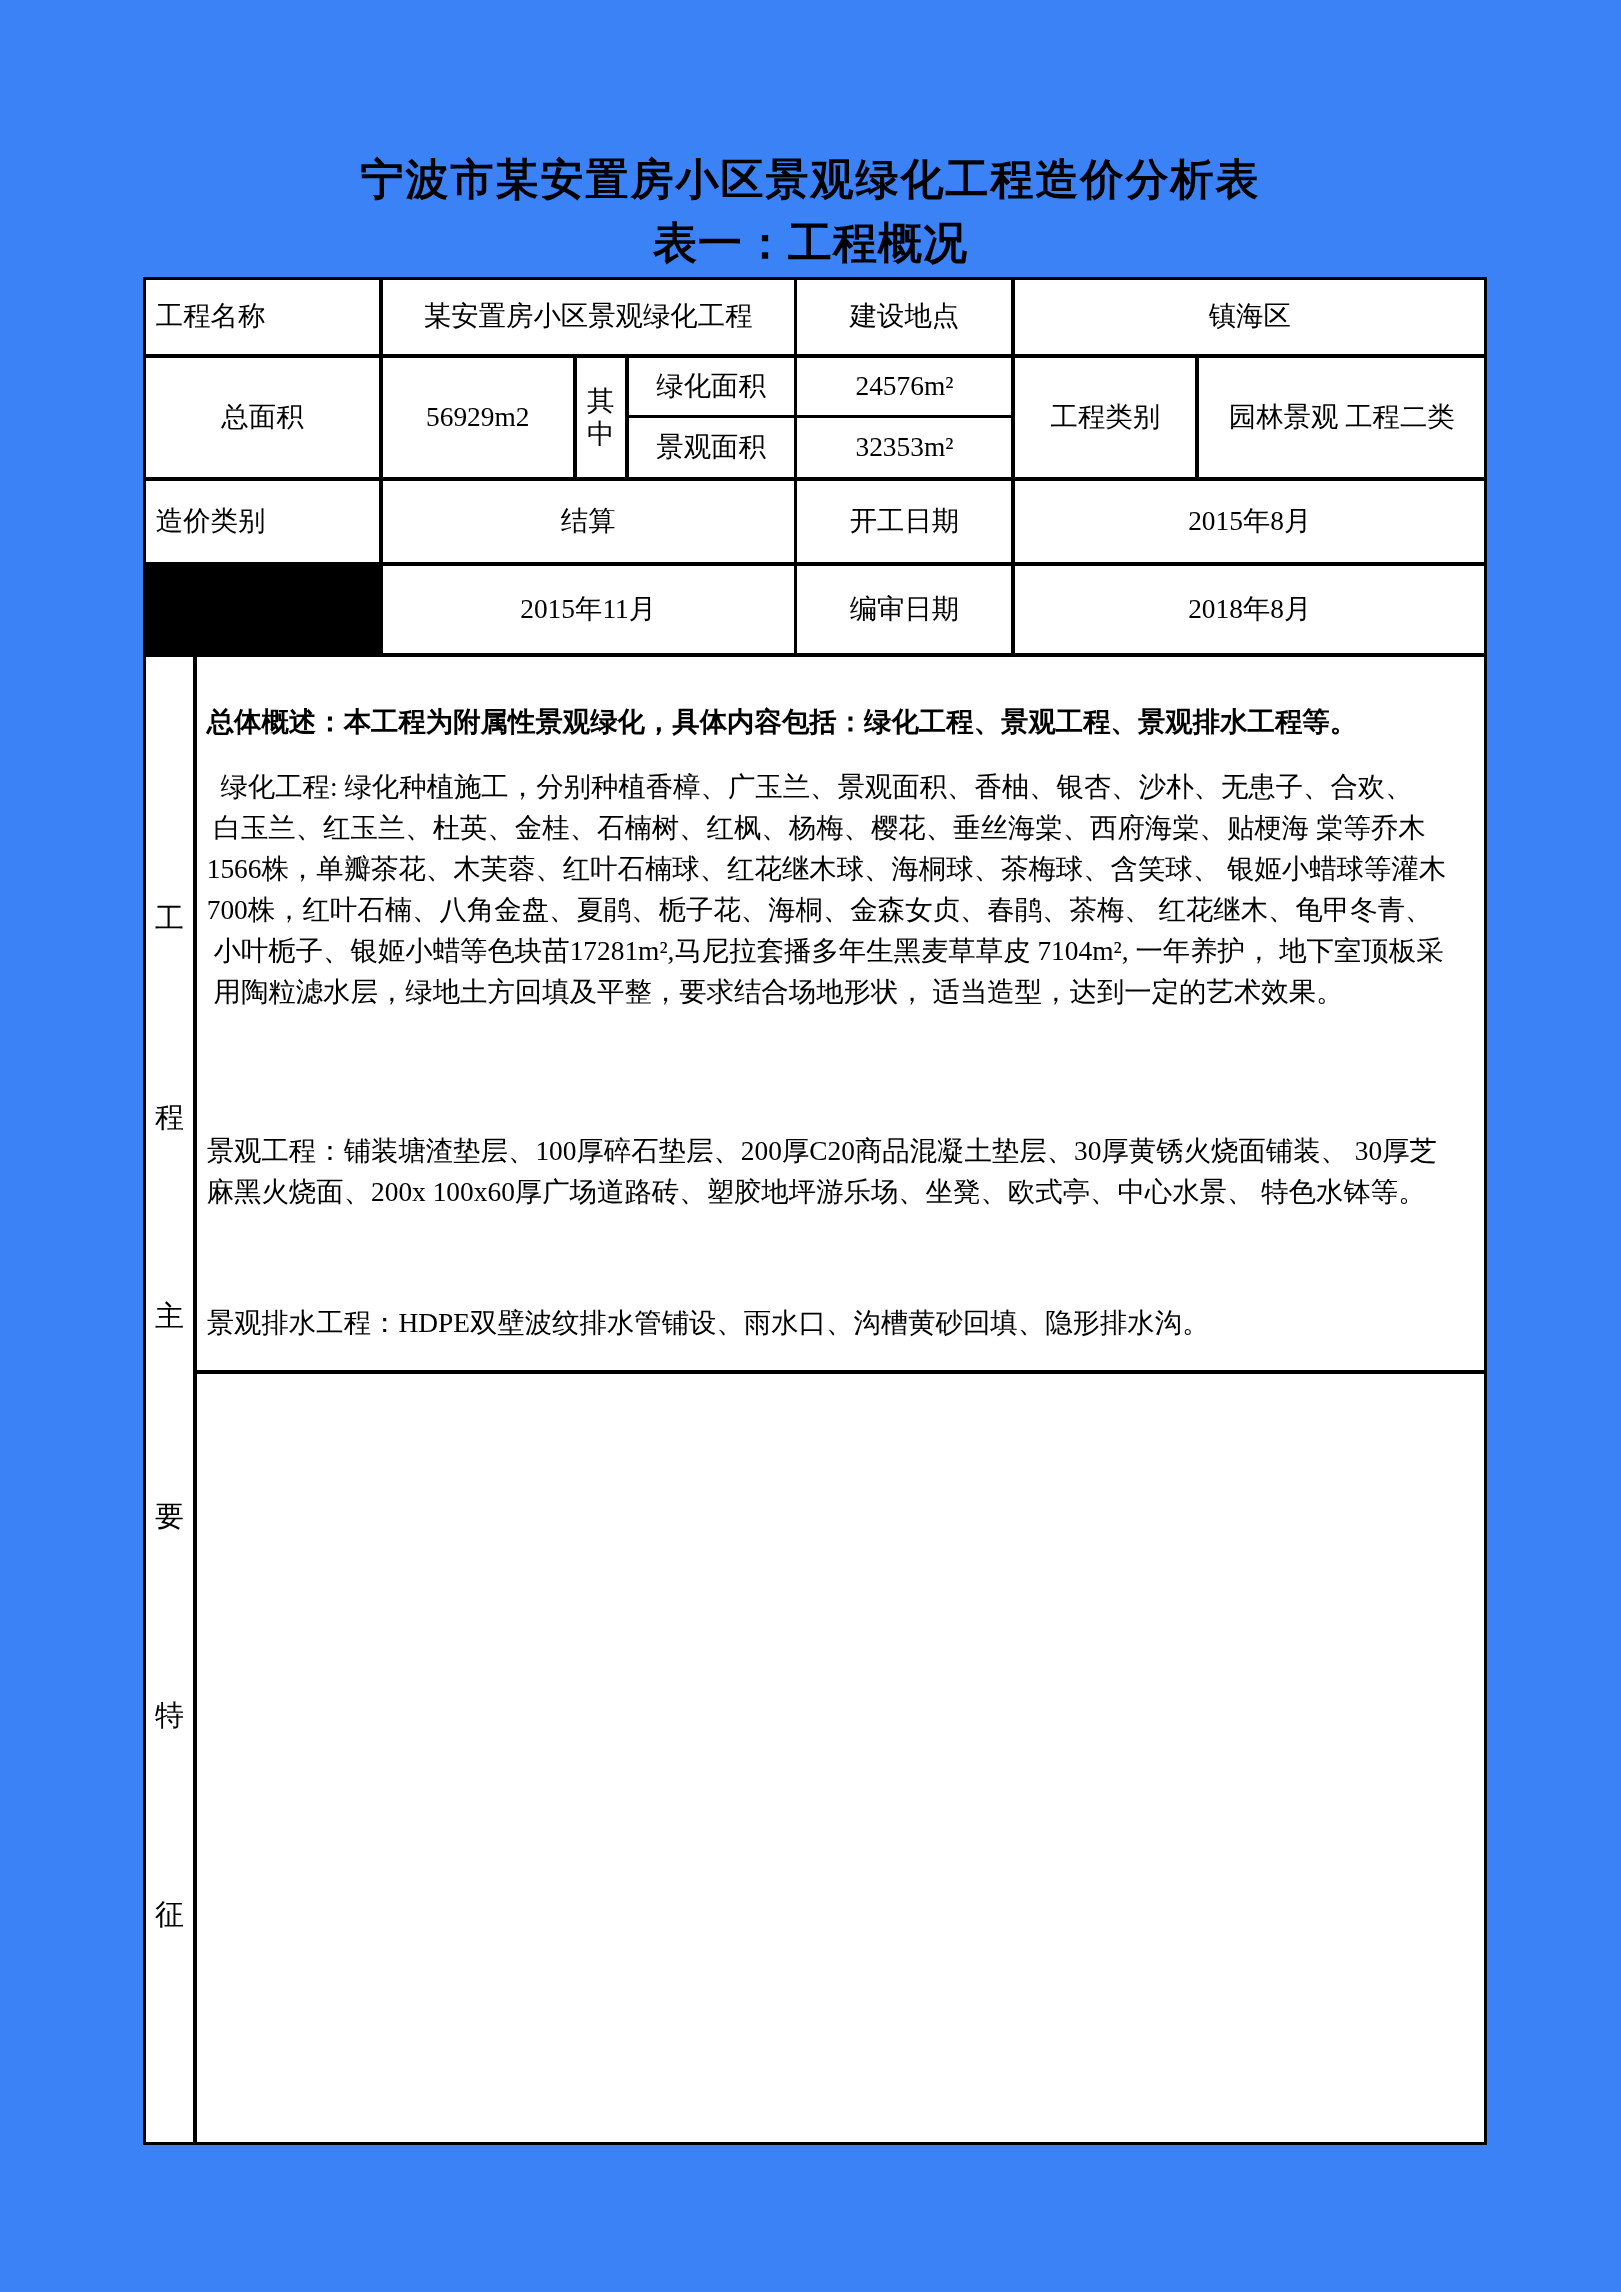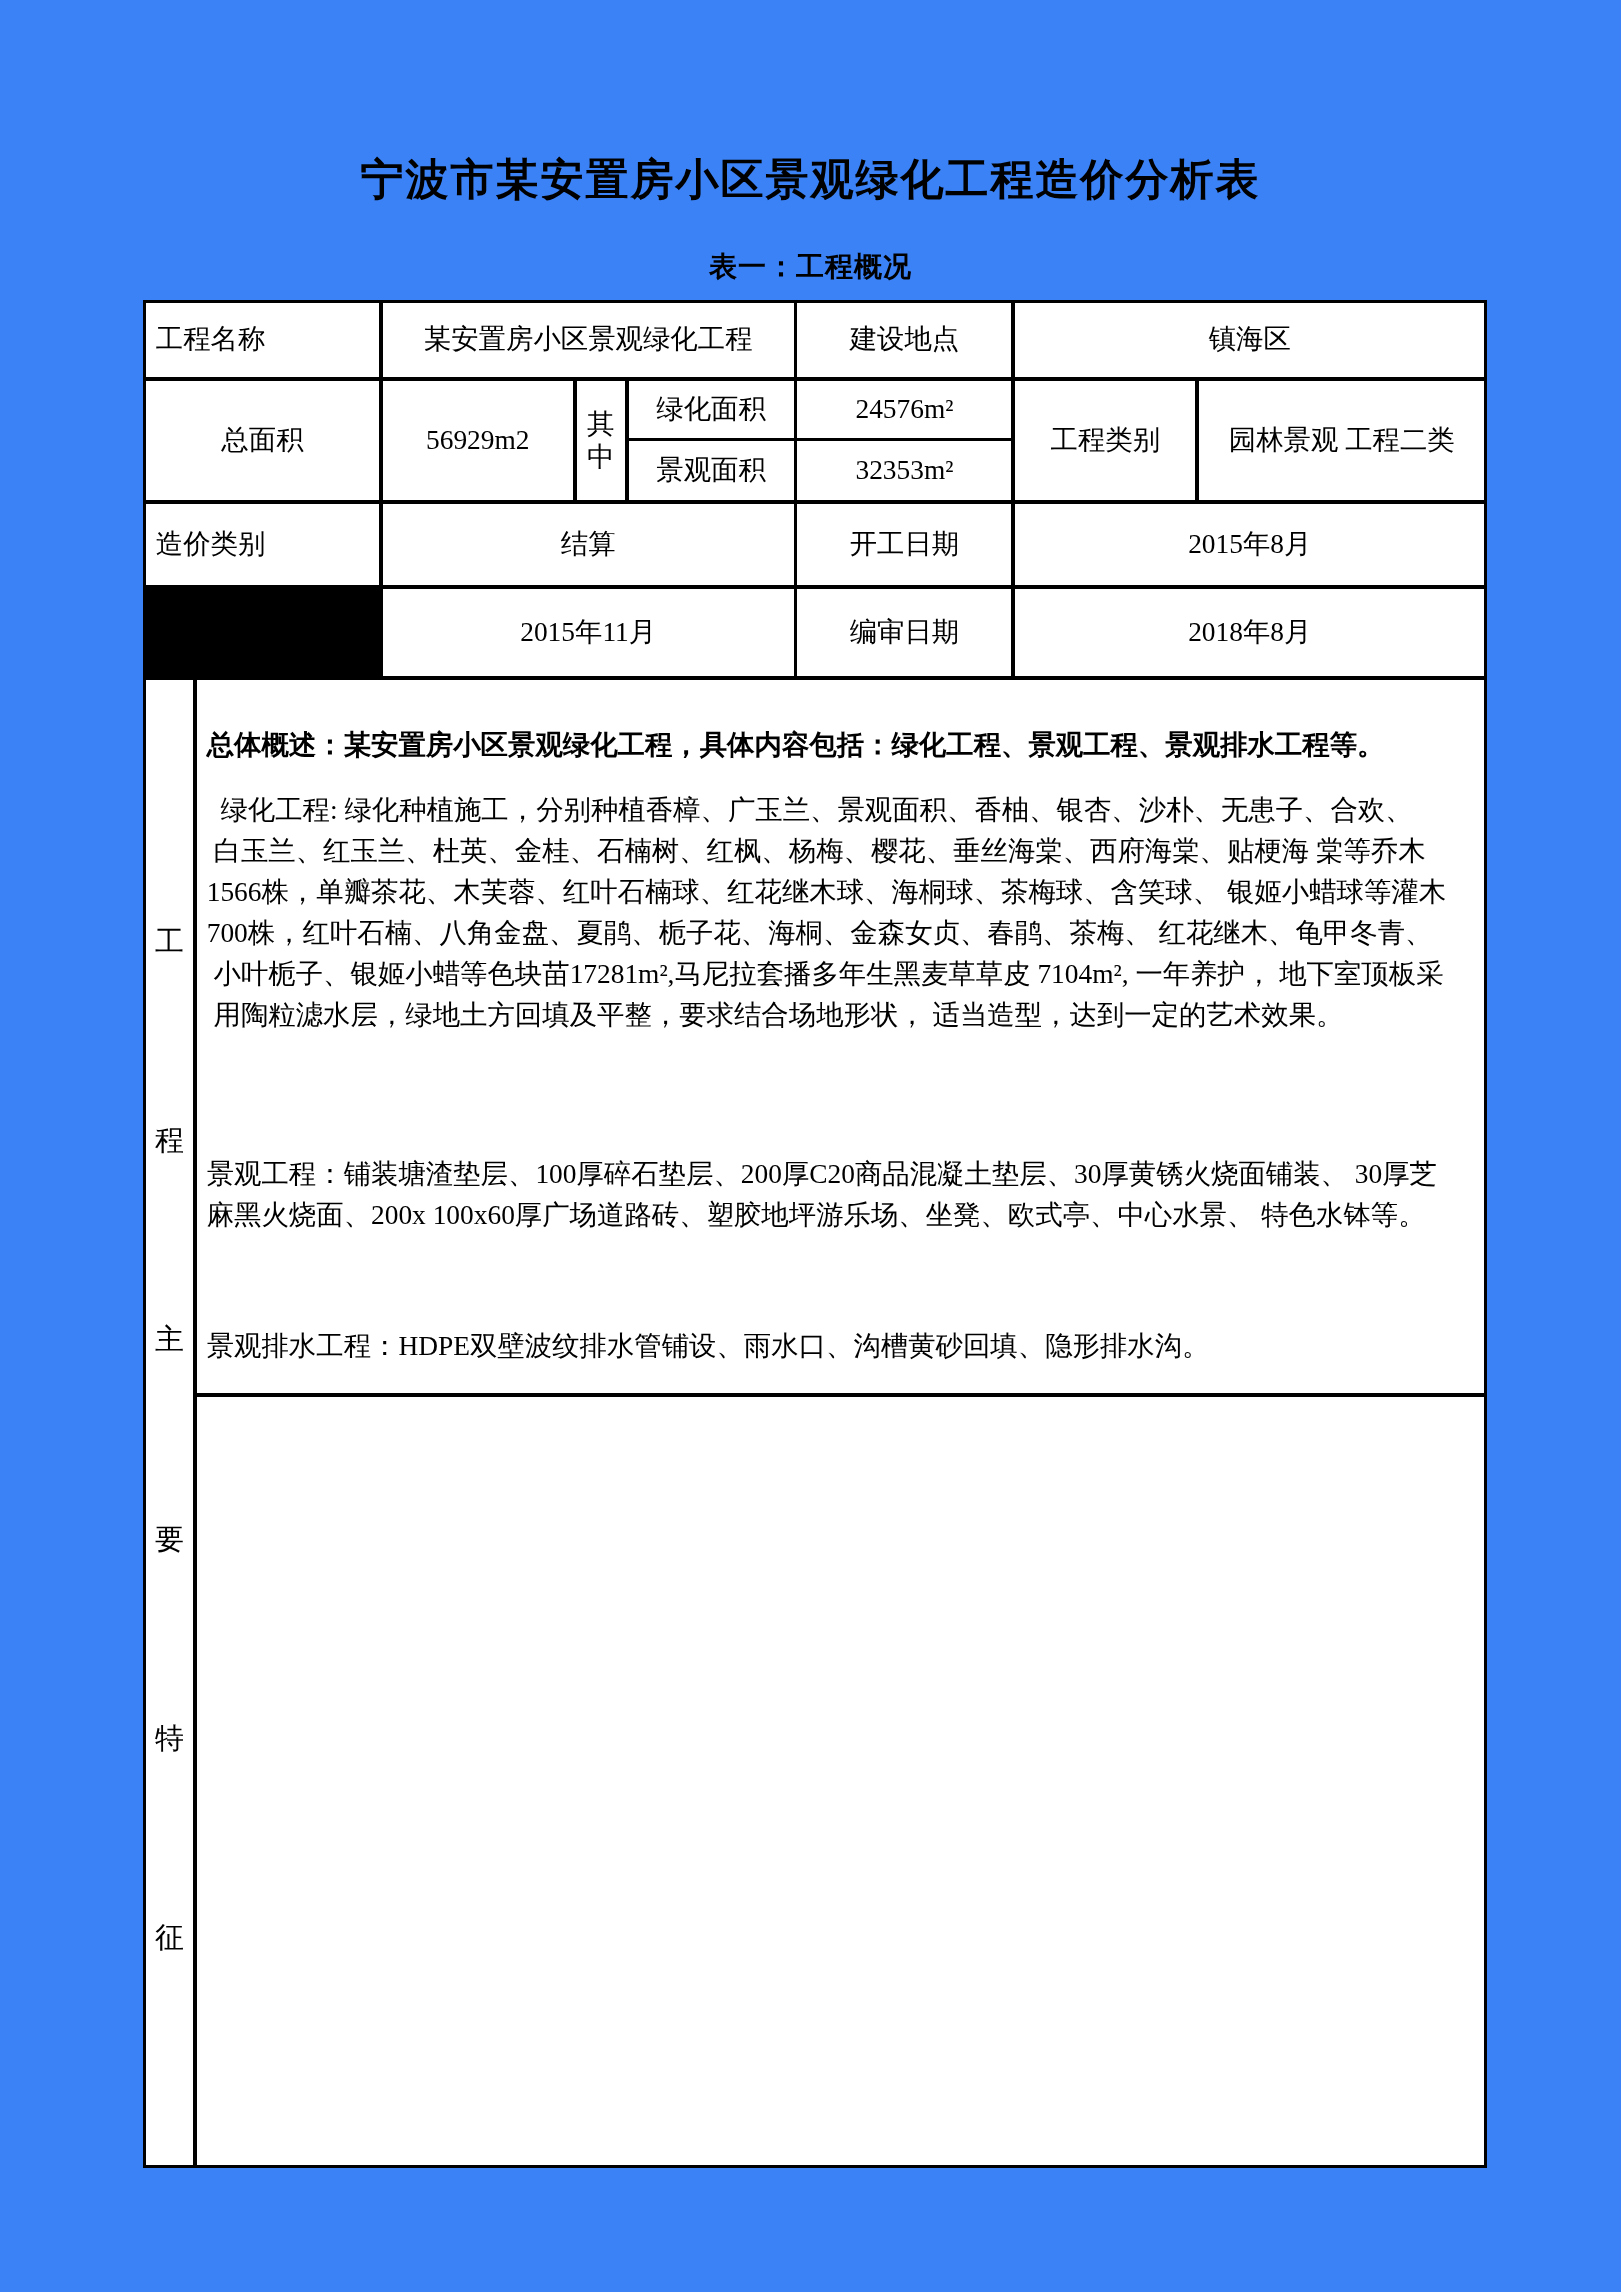--- a/index.html
+++ b/index.html
@@ -6,22 +6,22 @@
   .page{
     position:relative;width:1621px;height:2293px;background:#3b82f6;
     font-family:Liberation Serif, serif;color:#000;
     overflow:hidden;
   }
   .title{
     margin:0;padding-top:155px;text-align:center;
     font-size:43px;line-height:49px;font-weight:bold;letter-spacing:2px;
   }
   .subtitle{
-    margin:43px 0 0 0;text-align:center;
-    font-size:28px;line-height:39px;font-weight:bold;letter-spacing:1px;
+    margin:20px 0 0 0;text-align:center;
+    font-size:44px;line-height:39px;font-weight:bold;letter-spacing:1px;
   }
   .tbl{
     display:grid;
     grid-template-columns:47px 182px 190px 48px 165px 214px 180px 285px;
     grid-template-rows:74px 57px 59px 81px 87px 713px 768px;
     gap:3.9px;background:#000;border:3.9px solid #000;
     width:max-content;margin:13.7px 0 0 143px;
   }
   .cell{
     background:#fff;display:flex;align-items:center;justify-content:center;
@@ -97,21 +97,21 @@
     <div class="cell side c-side">
       <span>工</span>
       <span>程</span>
       <span>主</span>
       <span>要</span>
       <span>特</span>
       <span>征</span>
     </div>
 
     <div class="cell content c-content">
-      <p class="para p1">总体概述：某安置房小区景观绿化工程，具体内容包括：绿化工程、景观工程、景观排水工程等。</p>
+      <p class="para p1">总体概述：本工程为附属性景观绿化，具体内容包括：绿化工程、景观工程、景观排水工程等。</p>
       <div class="p2">
         <div class="para">  绿化工程: 绿化种植施工，分别种植香樟、广玉兰、景观面积、香柚、银杏、沙朴、无患子、合欢、</div>
         <div class="para"> 白玉兰、红玉兰、杜英、金桂、石楠树、红枫、杨梅、樱花、垂丝海棠、西府海棠、贴梗海 棠等乔木</div>
         <div class="para">1566株，单瓣茶花、木芙蓉、红叶石楠球、红花继木球、海桐球、茶梅球、含笑球、 银姬小蜡球等灌木</div>
         <div class="para">700株，红叶石楠、八角金盘、夏鹃、栀子花、海桐、金森女贞、春鹃、茶梅、 红花继木、龟甲冬青、</div>
         <div class="para"> 小叶栀子、银姬小蜡等色块苗17281m²,马尼拉套播多年生黑麦草草皮 7104m², 一年养护， 地下室顶板采</div>
         <div class="para"> 用陶粒滤水层，绿地土方回填及平整，要求结合场地形状， 适当造型，达到一定的艺术效果。</div>
       </div>
       <div class="p3">
         <div class="para">景观工程：铺装塘渣垫层、100厚碎石垫层、200厚C20商品混凝土垫层、30厚黄锈火烧面铺装、 30厚芝</div>

